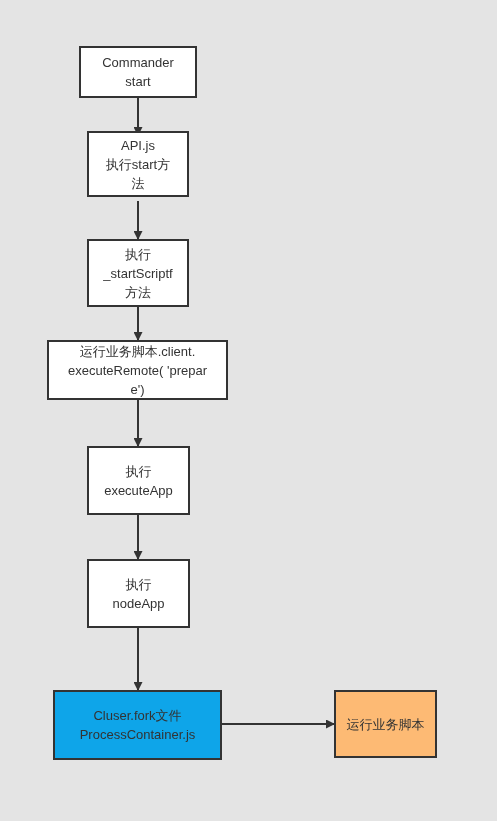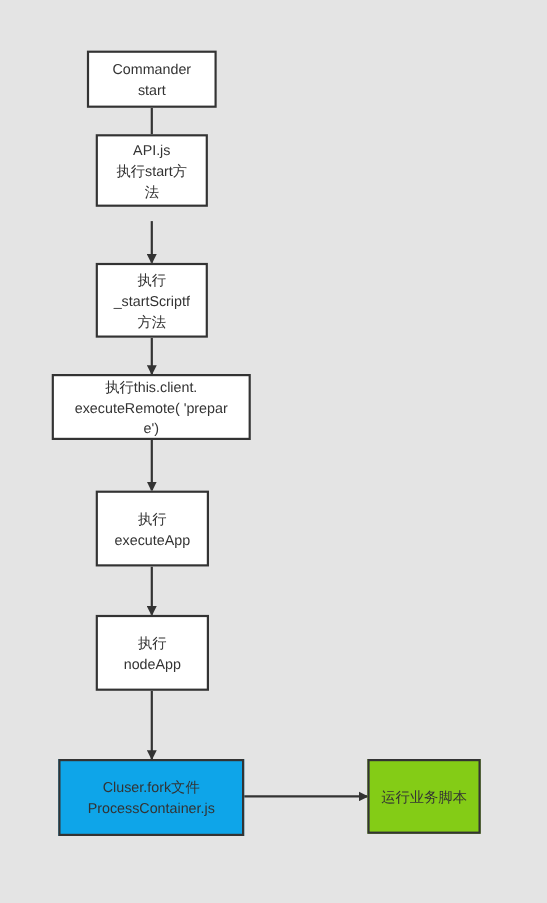--- a/index.html
+++ b/index.html
@@ -64,45 +64,45 @@
         <line x1="138" y1="628" x2="138" y2="690" stroke="#333333" stroke-width="2" marker-end="url(#arrowhead)"></line>
         <line x1="222" y1="724" x2="334" y2="724" stroke="#333333" stroke-width="2" marker-end="url(#arrowhead)"></line>
       </g>
   </svg>
 
   <div id="nodes">
       <div class="node" style="left: 79px; top: 46px; width: 118px; height: 52px; background: rgb(255, 255, 255); border-color: rgb(51, 51, 51);">
         <div class="node-label">Commander
 start</div>
       </div>
-      <div class="node" style="left: 87px; top: 122px; width: 102px; height: 66px; background: rgb(255, 255, 255); border-color: rgb(51, 51, 51); align-items: center;">
+      <div class="node" style="left: 87px; top: 131px; width: 102px; height: 66px; background: rgb(255, 255, 255); border-color: rgb(51, 51, 51); align-items: center;">
         <div class="node-label">API.js
 执行start方
 法</div>
       </div>
       <div class="node" style="left: 87px; top: 239px; width: 102px; height: 68px; background: rgb(255, 255, 255); border-color: rgb(51, 51, 51);">
         <div class="node-label">执行
 _startScriptf
 方法</div>
       </div>
       <div class="node" style="left: 47px; top: 340px; width: 181px; height: 60px; background: rgb(255, 255, 255); border-color: rgb(51, 51, 51);">
-        <div class="node-label">执行this.client.
+        <div class="node-label">运行业务脚本.client.
 executeRemote( 'prepar
 e')</div>
       </div>
       <div class="node" style="left: 87px; top: 446px; width: 103px; height: 69px; background: rgb(255, 255, 255); border-color: rgb(51, 51, 51);">
         <div class="node-label">执行
 executeApp</div>
       </div>
       <div class="node" style="left: 87px; top: 559px; width: 103px; height: 69px; background: rgb(255, 255, 255); border-color: rgb(51, 51, 51);">
         <div class="node-label">执行
 nodeApp</div>
       </div>
       <div class="node" style="left: 53px; top: 690px; width: 169px; height: 70px; background: #0ea5e9; border-color: rgb(51, 51, 51);">
         <div class="node-label">Cluser.fork文件
 ProcessContainer.js</div>
       </div>
-      <div class="node" style="left: 334px; top: 690px; width: 103px; height: 68px; background: #84cc16; border-color: rgb(51, 51, 51);">
+      <div class="node" style="left: 334px; top: 690px; width: 103px; height: 68px; background: #fdba74; border-color: rgb(51, 51, 51);">
         <div class="node-label">运行业务脚本</div>
       </div>
     </div>
 
 </div>
 
 </body></html>

